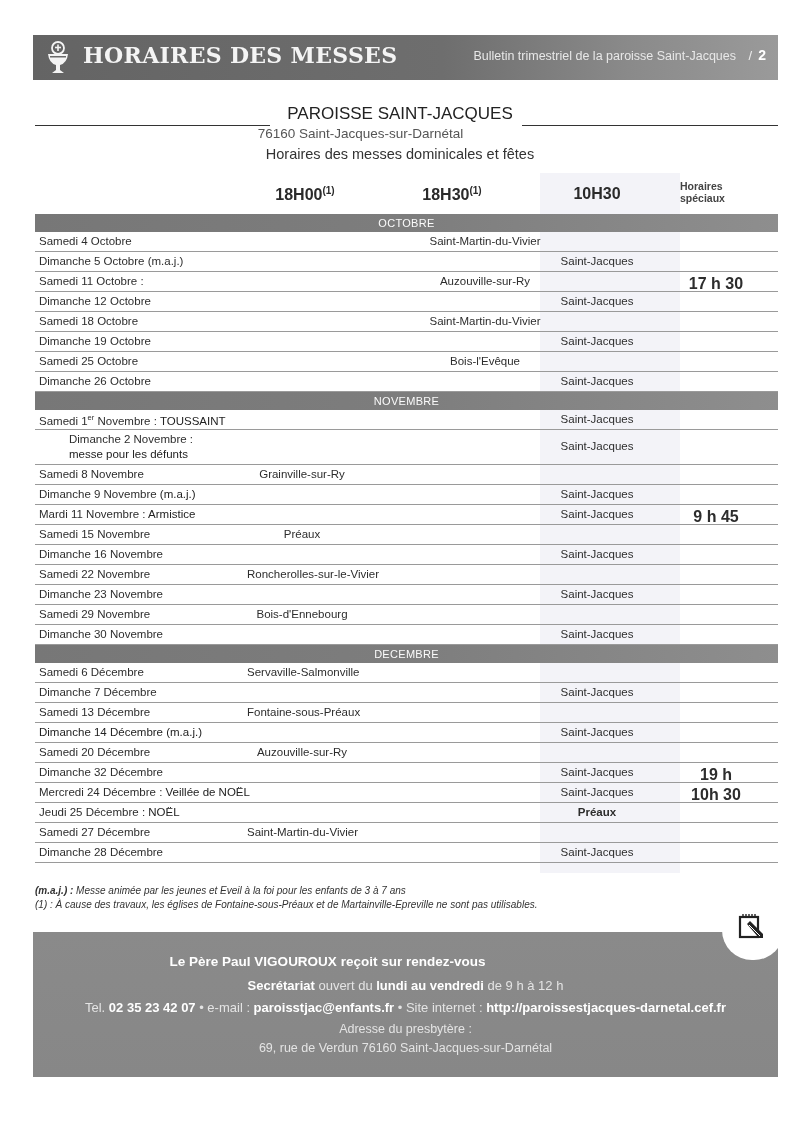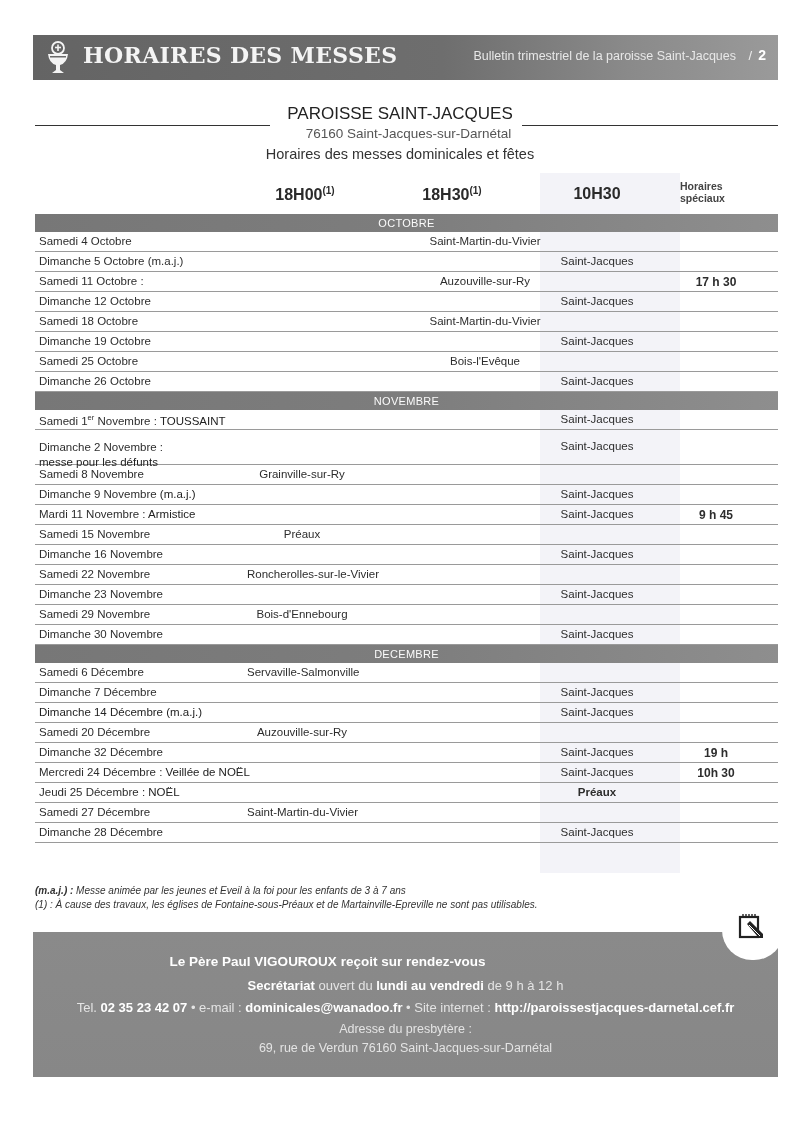--- a/index.html
+++ b/index.html
@@ -10,45 +10,45 @@
   .header-icon { position:absolute; left:14px; top:6px; width:22px; height:34px; }
   .header-title { position:absolute; left:50px; top:7px; font-family:"DejaVu Serif","Liberation Serif",serif;
                   font-weight:bold; font-size:22px; color:#f4f4f4; letter-spacing:0.3px; }
   .header-sub { position:absolute; right:42px; top:14px; font-size:12.5px; color:#e8e8e8; }
   .header-sep { position:absolute; right:26px; top:13px; font-size:13px; color:#eee; }
   .header-page { position:absolute; right:12px; top:12px; font-size:14px; font-weight:bold; color:#fff; }
 
   .parish-title { position:absolute; left:0; width:800px; top:104px; text-align:center; font-size:17px; color:#222; }
   .rule-left { position:absolute; left:35px; width:235px; top:125px; border-top:1px solid #333; }
   .rule-right { position:absolute; left:522px; width:256px; top:125px; border-top:1px solid #333; }
-  .parish-addr { position:absolute; left:0; width:721px; top:126px; text-align:center; font-size:13.5px; color:#555;padding-left:48px; }
+  .parish-addr { position:absolute; left:0; width:721px; top:126px; text-align:center; font-size:13.5px; color:#555; }
   .parish-sub { position:absolute; left:0; width:800px; top:146px; text-align:center; font-size:14.5px; color:#333; }
 
   .col10-bg { position:absolute; left:540px; top:173px; width:140px; height:700px; background:#f3f3f8; z-index:0; }
 
   .col-head { position:absolute; top:185px; font-size:16px; font-weight:bold; color:#2a2a2a; text-align:center; z-index:2; }
   .col-head sup { font-size:10px; font-weight:bold; }
   .col-head-special { position:absolute; top:180px; left:680px; width:72px; text-align:left; font-size:10.5px;
                       font-weight:bold; color:#444; line-height:12px; z-index:2; }
 
   .table { position:absolute; left:35px; top:214px; width:743px; z-index:2; }
   .month-band { height:18px; background:linear-gradient(90deg,#777 0%,#7d7d7d 50%,#8e8e8e 100%);
                 color:#fbfbfb; text-align:center; font-size:11px; line-height:18px; letter-spacing:0.3px; }
   .row { position:relative; height:19px; border-bottom:1px solid #9a9a9a; font-size:11.5px; color:#2d2d2d; }
   .row.tall { height:34px; }
   .cell-date { position:absolute; left:4px; top:3px; white-space:nowrap; }
-  .row.tall .cell-date { top:10px; line-height:15px; }
+  .row.tall .cell-date { top:2px; line-height:15px;margin-left:30px; }
   .cell-date b { font-weight:normal; color:#222; }
   .cell-date sup { font-size:7.5px; }
   .cell-18h00 { position:absolute; left:212px; width:110px; top:3px; text-align:center; white-space:nowrap; }
   .cell-18h30 { position:absolute; left:360px; width:180px; top:3px; text-align:center; white-space:nowrap; }
   .cell-10h30 { position:absolute; left:506px; width:112px; top:3px; text-align:center; white-space:nowrap; }
   .row.tall .cell-10h30 { top:10px; }
   .cell-10h30.bold { font-weight:bold; }
-  .cell-special { position:absolute; left:645px; width:72px; top:3px; text-align:center; font-weight:bold; font-size:12px; white-space:nowrap; }
+  .cell-special { position:absolute; left:645px; width:72px; top:3px; text-align:center; font-weight:bold; font-size:16px; white-space:nowrap; }
 
   .notes { position:absolute; left:35px; top:884px; font-size:10px; font-style:italic; color:#333; line-height:14px; }
   .notes b { font-weight:bold; }
 
   .footer { position:absolute; left:33px; top:932px; width:745px; height:145px;
             background:linear-gradient(180deg,#8a8a8a 0%,#878787 100%); color:#f4f4f4; text-align:center; }
   .footer-notch { position:absolute; right:-6px; top:-24px; width:62px; height:52px; background:#fff;
                   border-radius:0 0 30px 30px; }
   .footer-icon { position:absolute; right:12px; top:-20px; width:30px; height:30px; }
   .f-line1 { position:absolute; left:0; width:589px; top:22px; font-size:13.5px; font-weight:bold; color:#fff; }
@@ -178,20 +178,24 @@
       <div class="cell-10h30">Saint-Jacques</div>
     </div>
     <div class="month-band">DECEMBRE</div>
     <div class="row">
       <div class="cell-date"><span>Samedi 6 Décembre</span></div>
       <div class="cell-18h00">Servaville-Salmonville</div>
     </div>
     <div class="row">
       <div class="cell-date"><span>Dimanche 7 Décembre</span></div>
       <div class="cell-10h30">Saint-Jacques</div>
+    </div>
+    <div class="row">
+      <div class="cell-date"><span>Samedi 13 Décembre</span></div>
+      <div class="cell-18h00">Fontaine-sous-Préaux</div>
     </div>
     <div class="row">
       <div class="cell-date"><span></span><b>Dimanche 14 Décembre (m.a.j.)</b></div>
       <div class="cell-10h30">Saint-Jacques</div>
     </div>
     <div class="row">
       <div class="cell-date"><span>Samedi 20 Décembre</span></div>
       <div class="cell-18h00">Auzouville-sur-Ry</div>
     </div>
     <div class="row">
@@ -233,17 +237,17 @@
     <line x1="16" y1="2" x2="16" y2="6" stroke="#222" stroke-width="1.4"></line>
     <line x1="19" y1="2" x2="19" y2="6" stroke="#222" stroke-width="1.4"></line>
     <path d="M11 12 L14 9 L27 22 L27 26 L23 26 Z" fill="#222"></path>
     <line x1="13" y1="13" x2="24" y2="24" stroke="#fff" stroke-width="1"></line>
   </svg>
   <div class="f-line1">Le Père Paul VIGOUROUX reçoit sur rendez-vous</div>
   <div class="f-line2">
     <b>Secrétariat</b><span> ouvert du </span><b>lundi au vendredi</b><span> de 9 h à 12 h</span>
   </div>
   <div class="f-line3">
-    <span>Tel. </span><b>02 35 23 42 07</b><span> • e-mail : </span><b>dominicales@wanadoo.fr</b><span> • Site internet : </span><b>http://paroissestjacques-darnetal.cef.fr</b>
+    <span>Tel. </span><b>02 35 23 42 07</b><span> • e-mail : </span><b>paroisstjac@enfants.fr</b><span> • Site internet : </span><b>http://paroissestjacques-darnetal.cef.fr</b>
   </div>
   <div class="f-line4">Adresse du presbytère :</div>
   <div class="f-line5">69, rue de Verdun 76160 Saint-Jacques-sur-Darnétal</div>
 </div>
 
 </body></html>

